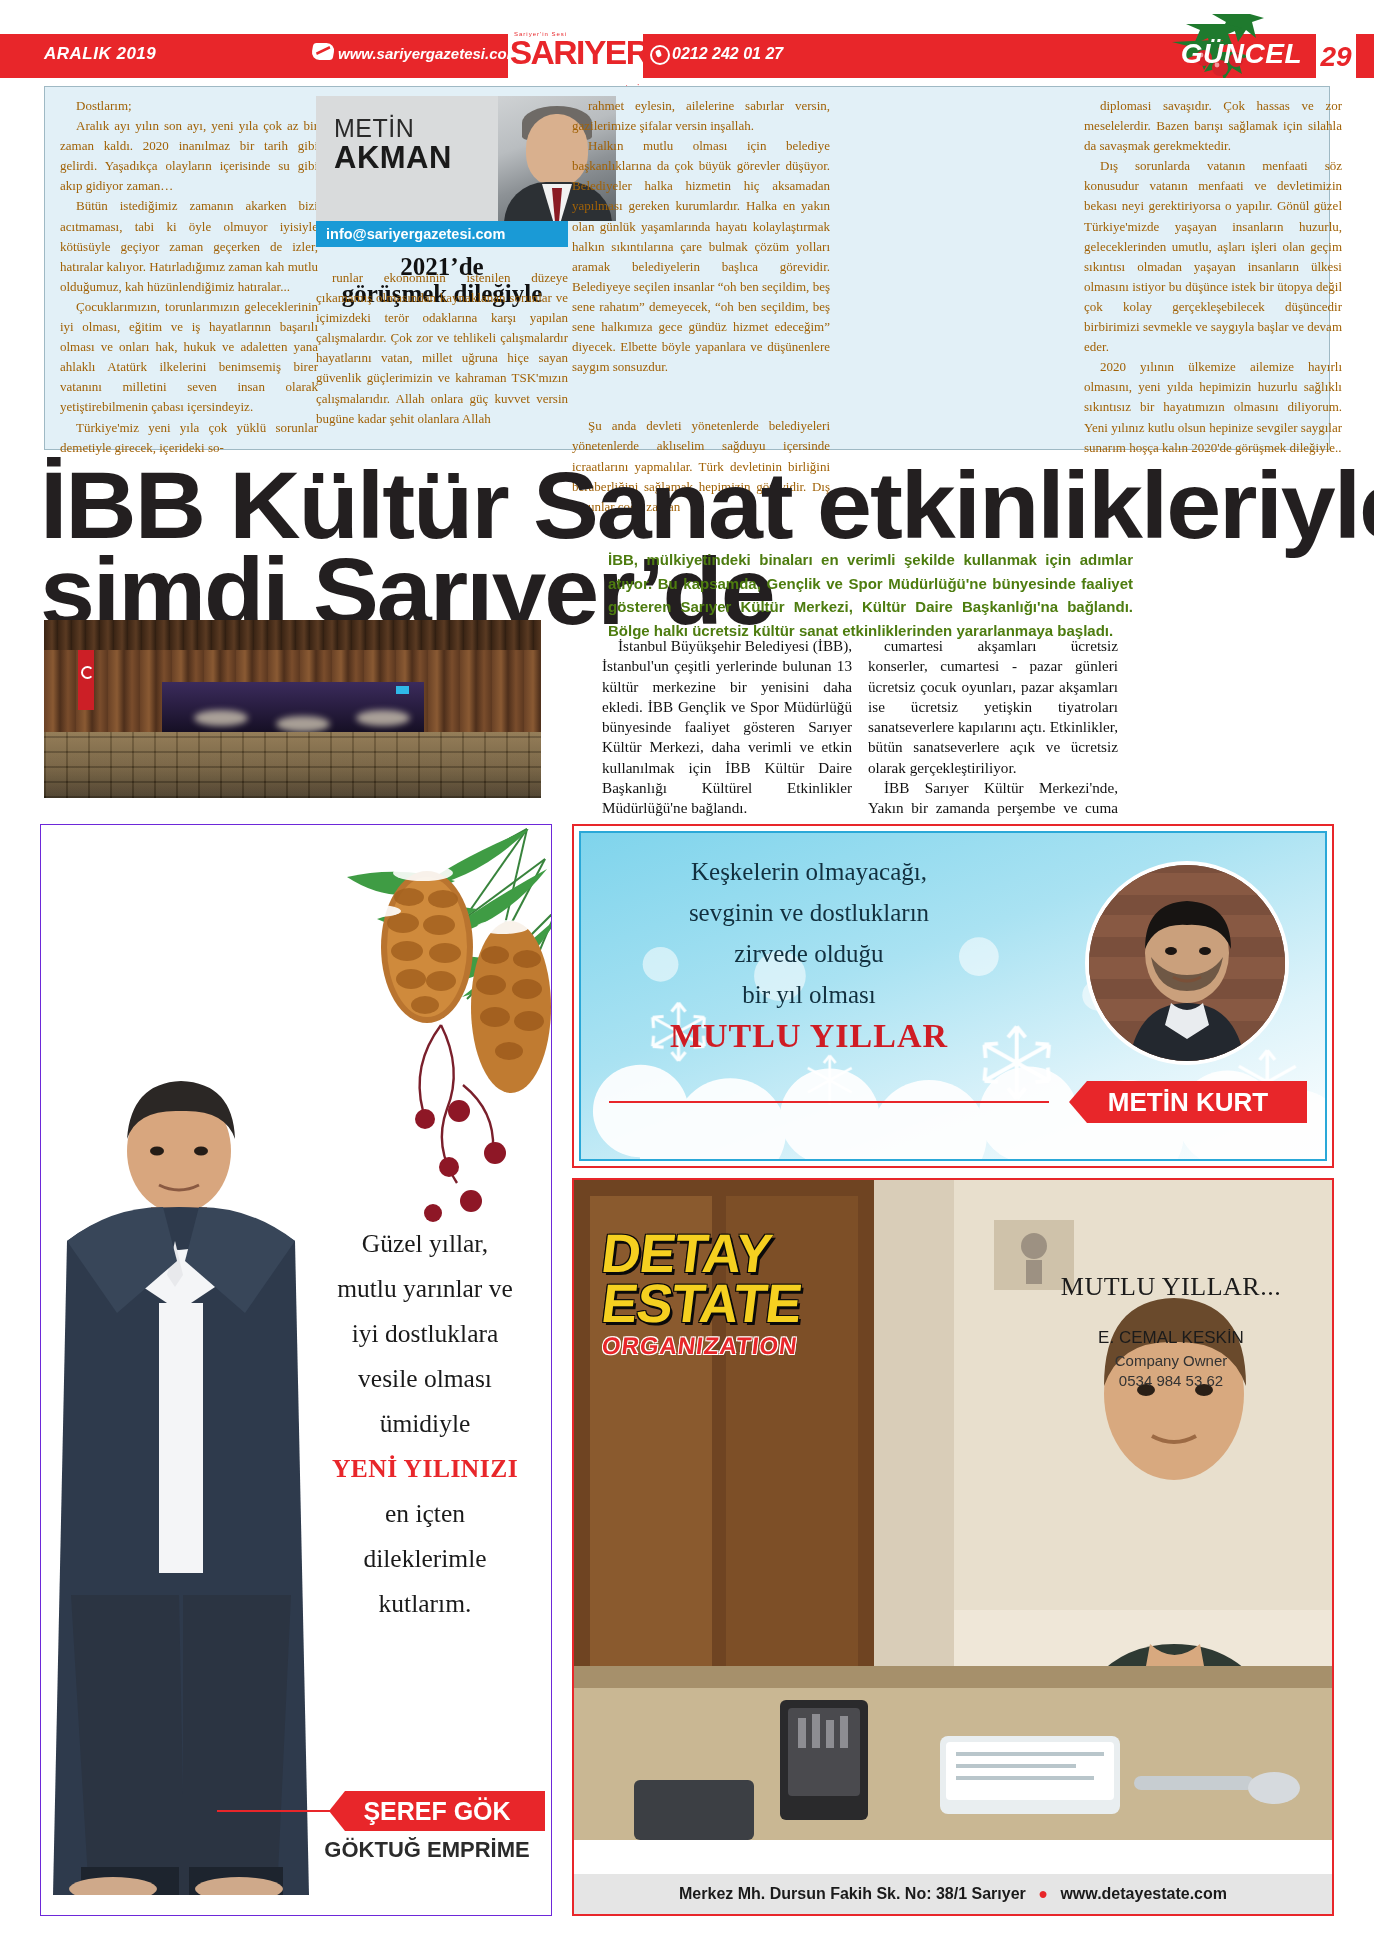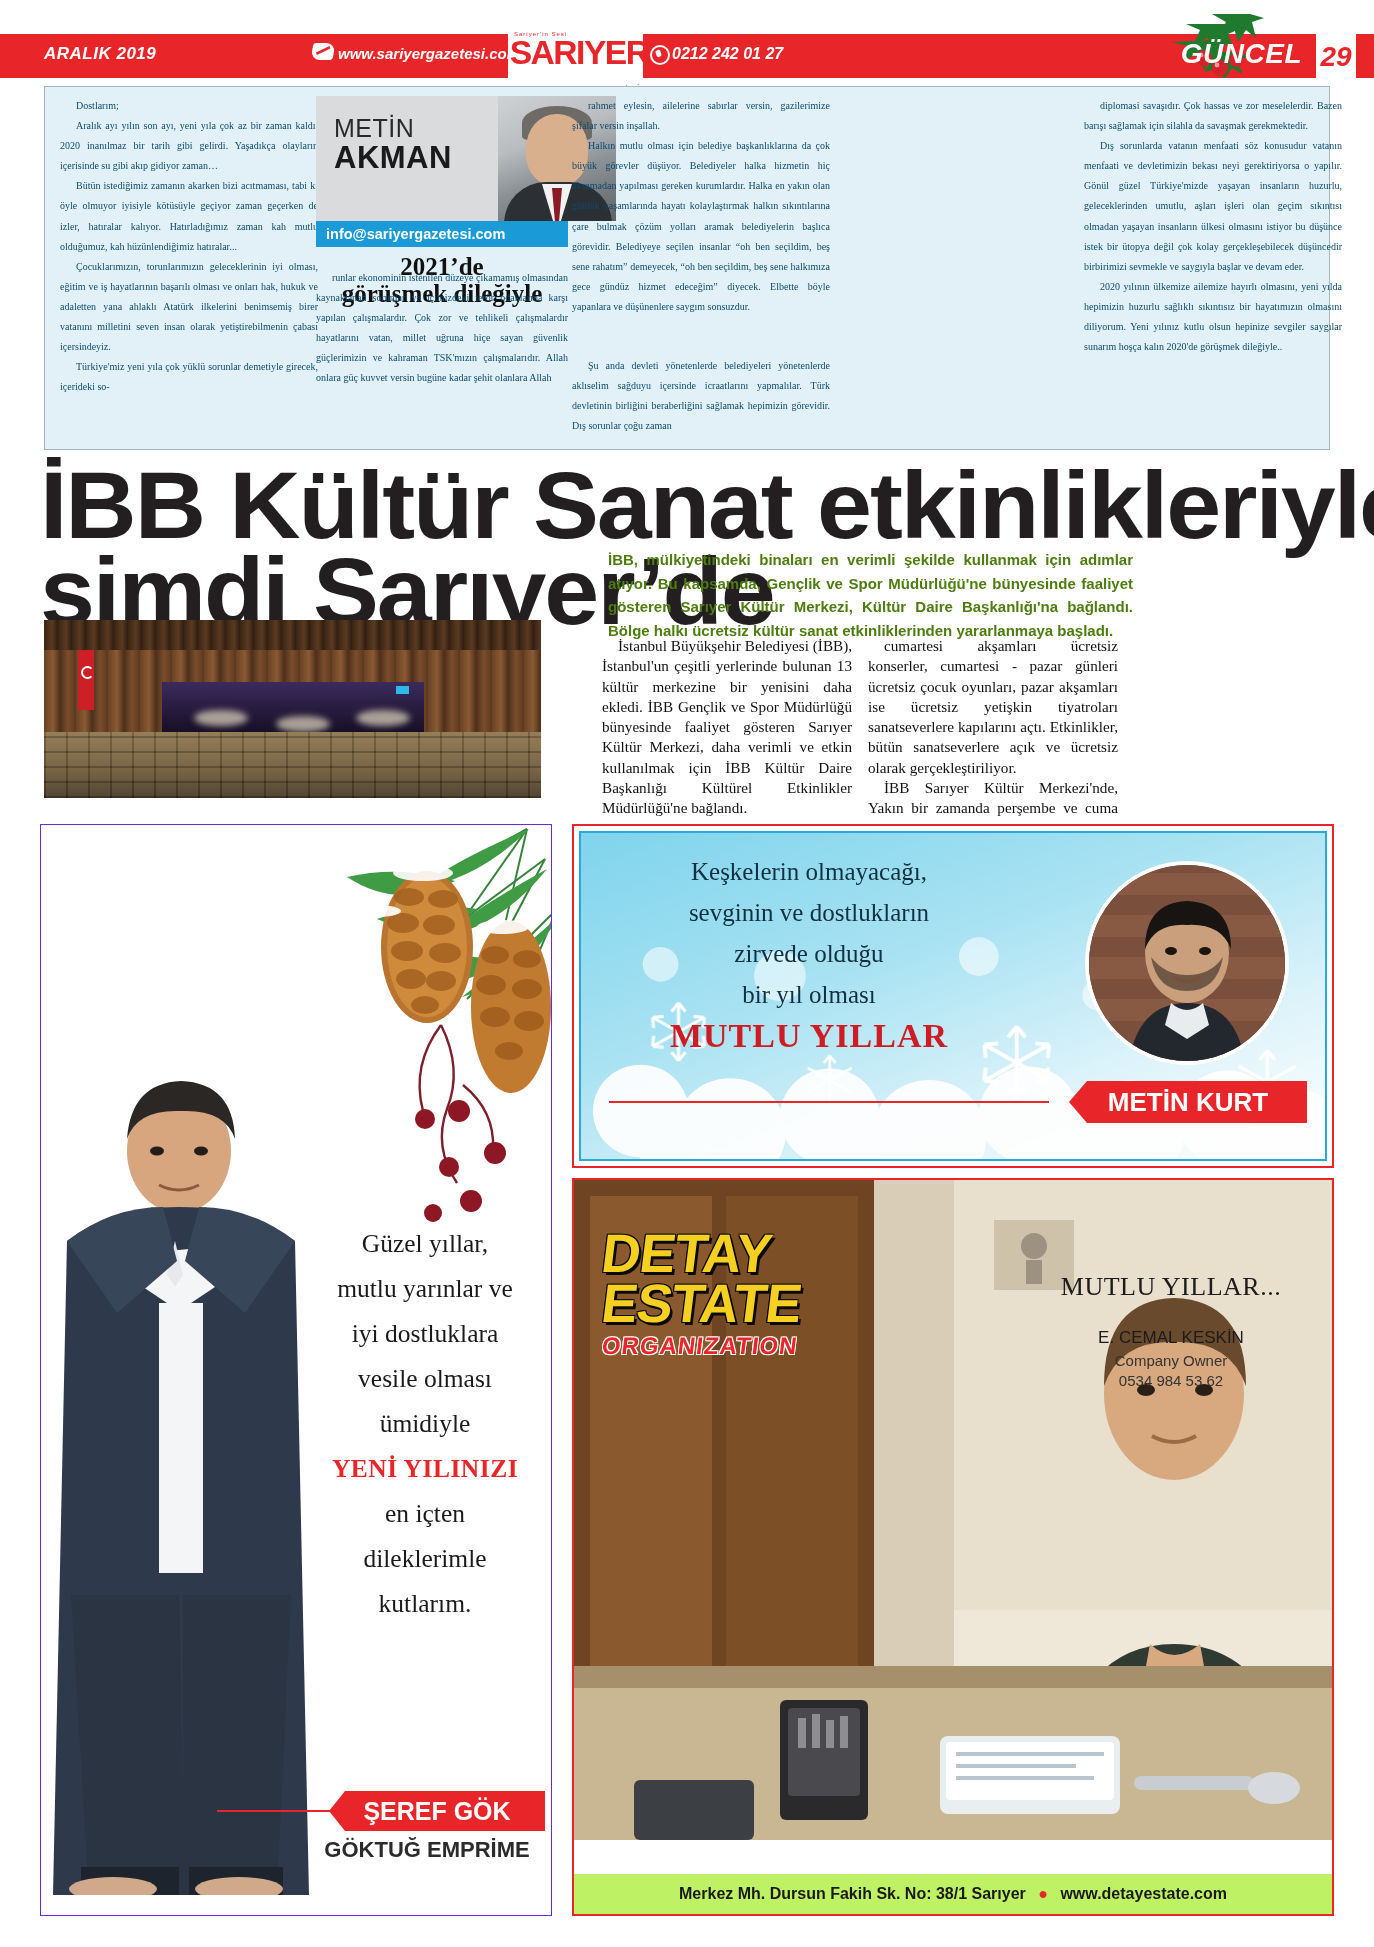--- a/index.html
+++ b/index.html
@@ -30,22 +30,22 @@
   .mh-section{position:absolute;right:72px;top:38px;font-family:"Liberation Sans",sans-serif;font-weight:700;
             font-size:28px;color:#fff;letter-spacing:.5px;font-style:italic;}
   .mh-page{position:absolute;right:18px;top:34px;width:40px;height:44px;background:#fff;color:#e8262a;
             font-family:"Liberation Sans",sans-serif;font-weight:700;font-size:28px;text-align:center;
             line-height:46px;font-style:italic;}
   .holly{position:absolute;right:102px;top:12px;width:130px;height:66px;}
 
   
   .colbox{position:absolute;left:44px;top:86px;width:1286px;height:364px;background:#e2f0f7;
           border:1px solid #9fb9c4;box-sizing:border-box;}
-  .colcol{position:absolute;top:96px;width:258px;font-size:10px;line-height:20.1px;text-align:justify;
-          color:#0c4a6e;}
+  .colcol{position:absolute;top:96px;width:258px;font-size:13px;line-height:20.1px;text-align:justify;
+          color:#a16207;}
   .colcol p{margin:0 0 0 0;text-indent:16px;}
   .c1{left:60px;} .c2{left:316px;} .c3{left:572px;} .c5{left:1084px;}
   .c2{top:268px;width:252px;} .c3{top:96px;}
 
   
   .authcard{position:absolute;left:316px;top:96px;width:300px;height:125px;background:#d9dbdc;overflow:hidden;}
   .authcard .an1{position:absolute;left:18px;top:18px;font-family:"Liberation Sans",sans-serif;
           font-size:25px;color:#2a2a2a;letter-spacing:.5px;}
   .authcard .an2{position:absolute;left:18px;top:44px;font-family:"Liberation Sans",sans-serif;font-weight:700;
           font-size:31px;color:#1a1a1a;letter-spacing:.5px;}
@@ -141,21 +141,21 @@
            text-shadow:3px 3px 0 #0a0a0a,-1px -1px 0 #0a0a0a,1px -1px 0 #0a0a0a,-1px 1px 0 #0a0a0a;
            transform:skewX(-7deg);}
   .det-logo .d3{font-family:"Liberation Sans",sans-serif;font-weight:700;font-size:24px;color:#e8262a;
            letter-spacing:1px;margin-top:4px;
            text-shadow:1px 1px 0 #fff,-1px -1px 0 #fff,1px -1px 0 #fff,-1px 1px 0 #fff;transform:skewX(-7deg);}
   .det-right{position:absolute;right:36px;top:92px;width:250px;text-align:center;color:#1b1b1b;}
   .det-my{font-family:"Liberation Serif",serif;font-size:26px;letter-spacing:.5px;}
   .det-nm{font-family:"Liberation Sans",sans-serif;font-size:17px;margin-top:26px;}
   .det-ti{font-family:"Liberation Sans",sans-serif;font-size:15px;margin-top:4px;color:#333;}
   .det-ph{font-family:"Liberation Sans",sans-serif;font-size:15px;margin-top:3px;color:#333;}
-  .det-bar{position:absolute;left:0;bottom:0;width:758px;height:40px;background:#bef264;
+  .det-bar{position:absolute;left:0;bottom:0;width:758px;height:40px;background:#e5e5e5;
            font-family:"Liberation Sans",sans-serif;font-weight:700;font-size:16px;color:#1a1a1a;
            line-height:40px;text-align:center;}
   .det-bar .sep{color:#e8262a;margin:0 8px;}
 </style>
 </head>
 <body>
 
 <div class="masthead"></div>
 <div class="mh-date">ARALIK 2019</div>
 <div class="mh-webicon"></div>

